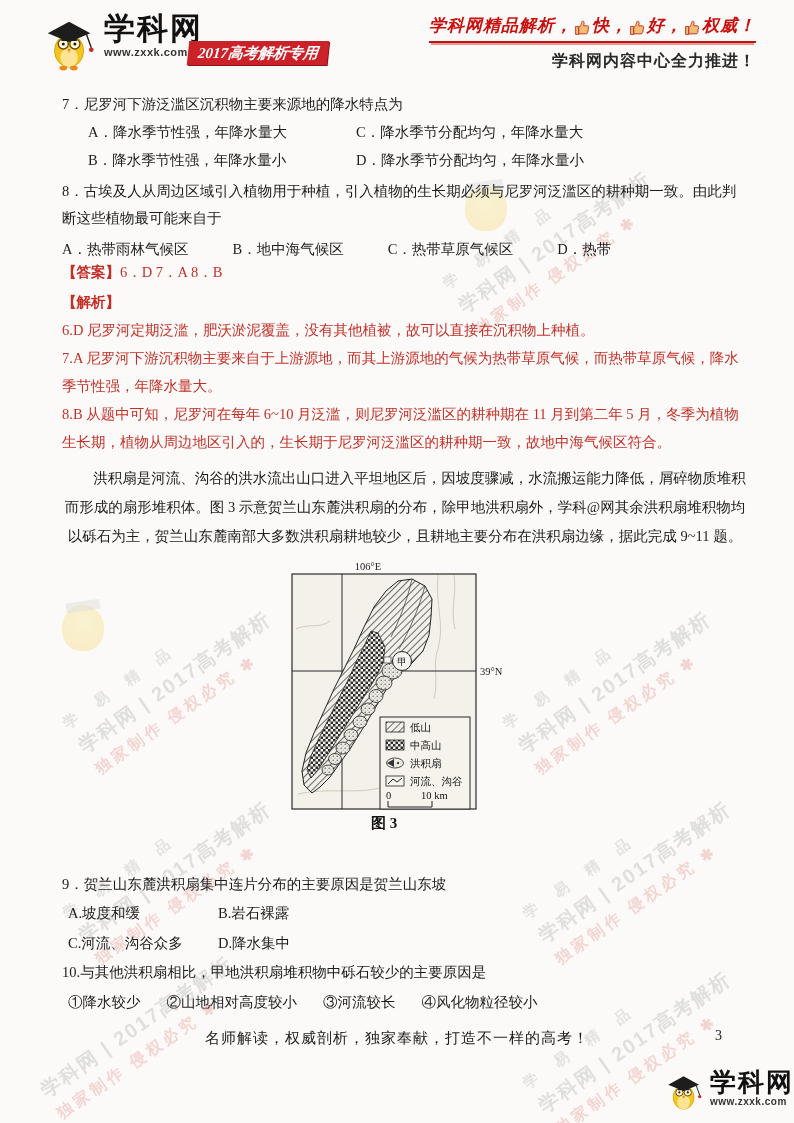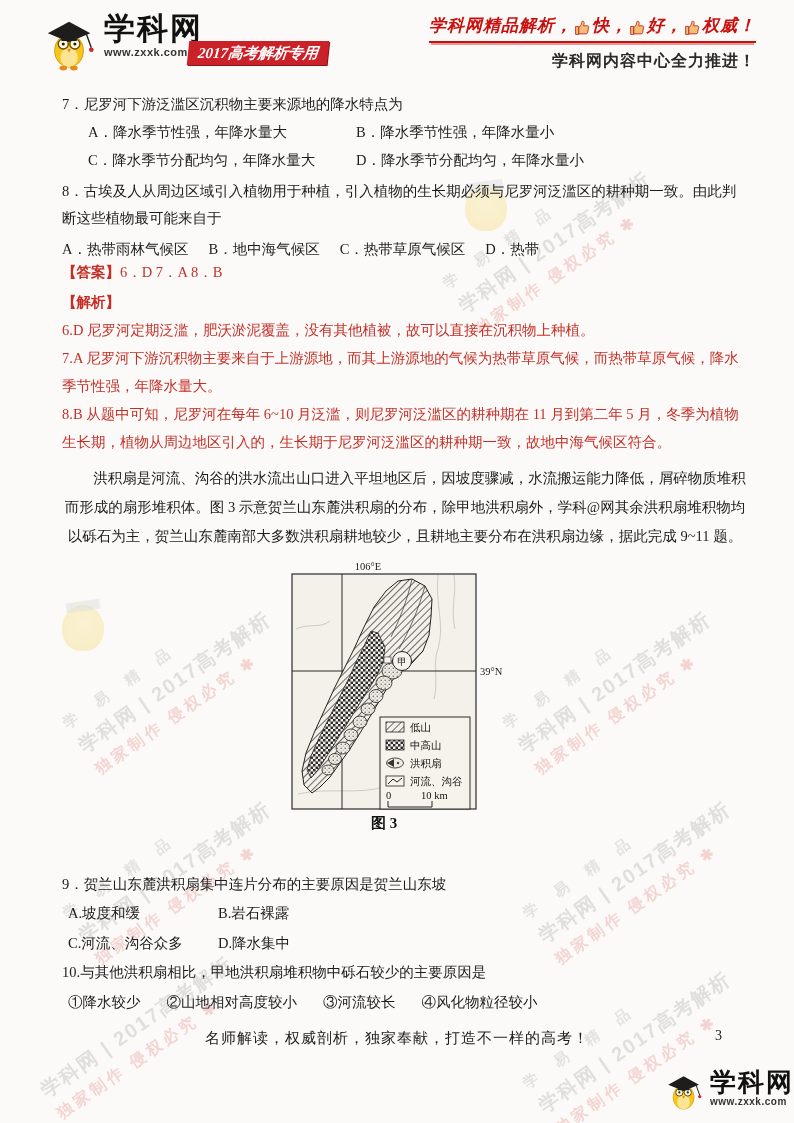--- a/index.html
+++ b/index.html
@@ -24,21 +24,21 @@
     font-size:17px; line-height:26px; font-style:italic; letter-spacing:1px;
     border-bottom:2px solid #c8100f; box-shadow:0 4px 0 -2px #e59a96;
     padding-bottom:2px; white-space:nowrap; display:flex; align-items:center;justify-content:flex-end;
   }
   .slogan .thumb{display:inline-block; width:17px; height:17px; margin:0 1px;}
   .slogan-sub{position:absolute; right:38px; top:47px; font-size:16px; font-weight:bold; color:#2a2a2a; letter-spacing:1px;}
   
   .blk{position:absolute; left:62px; width:686px;}
   .opt-grid{display:grid; grid-template-columns:268px 1fr;}
   .opt-grid .opt{padding-left:26px;}
-  .opt-row{display:flex; gap:20px;}
+  .opt-row{display:flex; gap:44px;}
   .red{color:#c43028;}
   .tag{font-weight:bold;}
   p{margin:0;}
   .passage{text-indent:2em; line-height:29px;text-align:center;}
   .q9-grid{display:grid; grid-template-columns:150px 1fr; line-height:30px;}
   .q9-grid .opt{padding-left:6px;}
   .q10-row{display:flex; gap:26px; padding-left:6px;font-family:Liberation Serif, serif;}
   
   .map-wrap{position:absolute; left:288px; top:559px; width:232px; height:276px;}
   
@@ -139,22 +139,22 @@
           <path d="M4.5 8c1.2-.6 2.2-2.2 2.5-4 .2-1 .3-2 1.3-2 1 0 1.4 1 1.2 2.3l-.4 2.1h3.4c.9 0 1.4.6 1.3 1.3l-.95 5c-.15.8-.75 1.3-1.5 1.3H4.5z" fill="#f3bd74" stroke="#b22" stroke-width=".8"></path>
         </svg></span>
     <span>权威！</span>
   </div>
   <div class="slogan-sub">学科网内容中心全力推进！</div>
 
   <div class="blk" style="top:90px;">
     <div>7．尼罗河下游泛滥区沉积物主要来源地的降水特点为</div>
     <div class="opt-grid">
       <div class="opt"><span>A．</span><span>降水季节性强，年降水量大</span></div>
+      <div class="opt"><span>C．</span><span>降水季节分配均匀，年降水量大</span></div>
       <div class="opt"><span>B．</span><span>降水季节性强，年降水量小</span></div>
-      <div class="opt"><span>C．</span><span>降水季节分配均匀，年降水量大</span></div>
       <div class="opt"><span>D．</span><span>降水季节分配均匀，年降水量小</span></div>
     </div>
   </div>
 
   <div class="blk" style="top:178px; line-height:27px;">
     <div>8．古埃及人从周边区域引入植物用于种植，引入植物的生长期必须与尼罗河泛滥区的耕种期一致。由此判断这些植物最可能来自于</div>
     <div class="opt-row" style="margin-top:4px;">
       <span>A．热带雨林气候区</span>
       <span>B．地中海气候区</span>
       <span>C．热带草原气候区</span>

